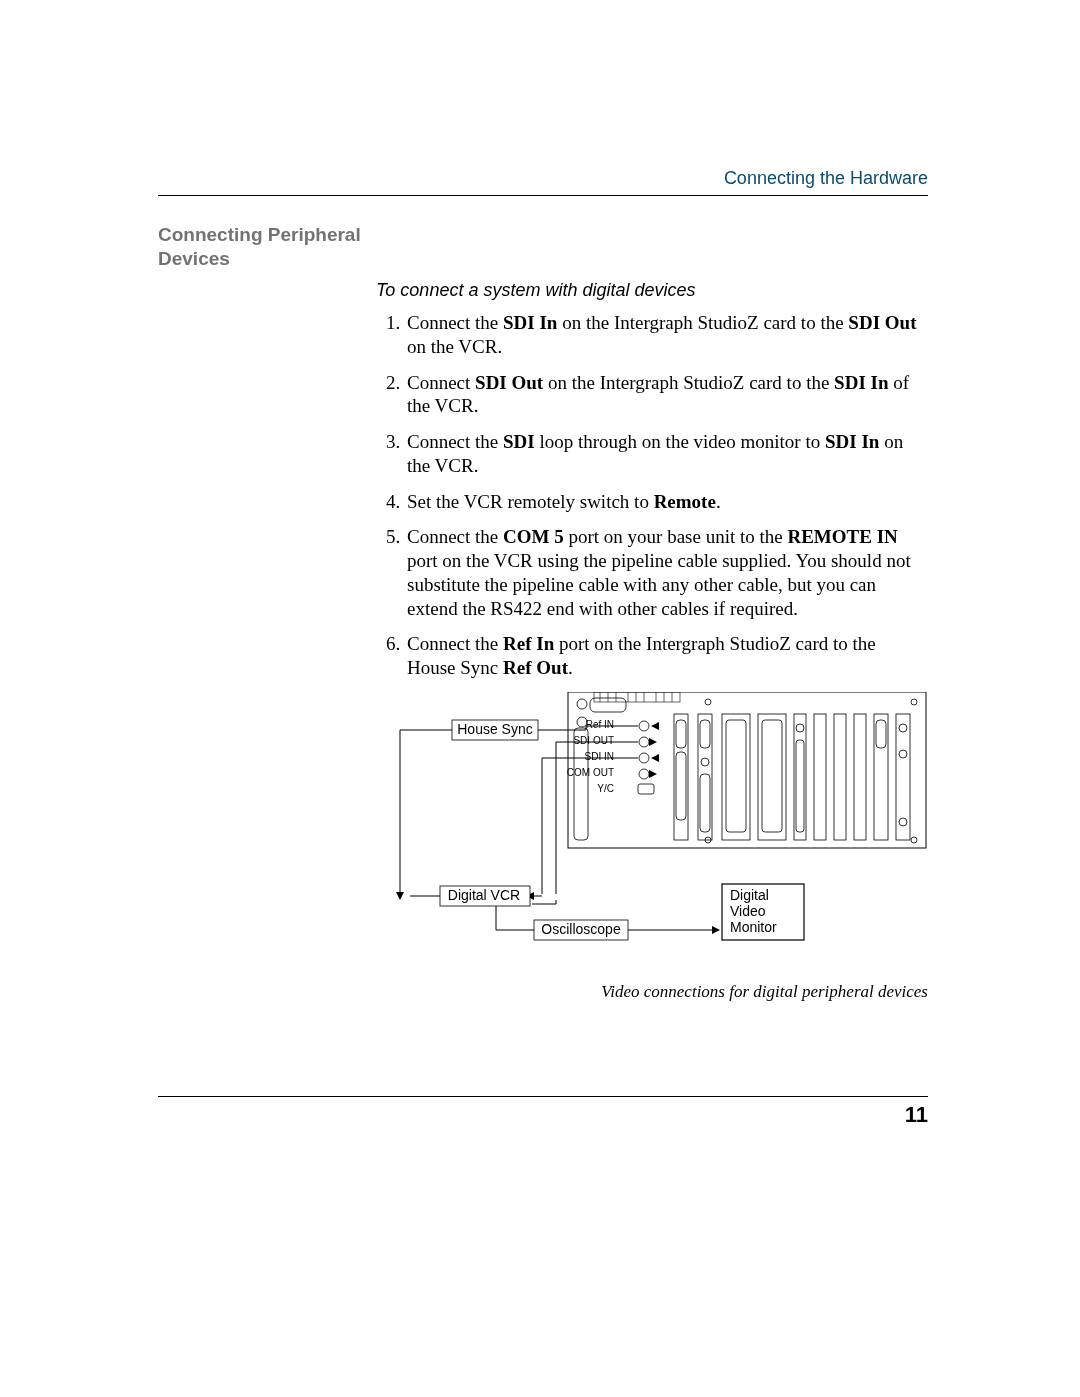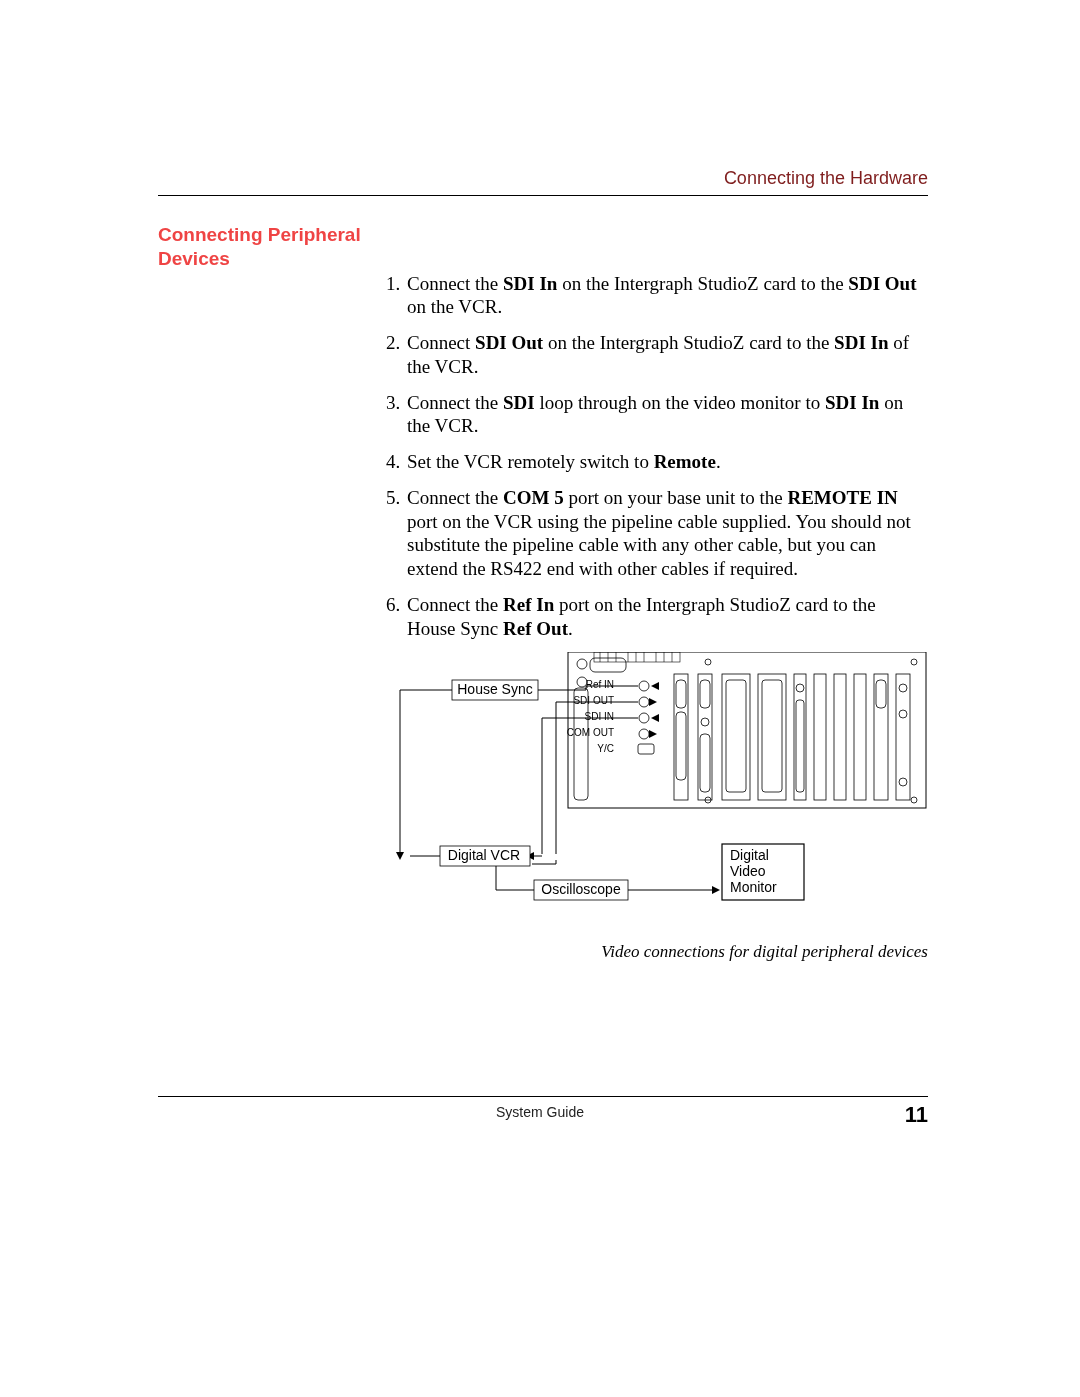--- a/index.html
+++ b/index.html
@@ -14,21 +14,21 @@
     height: 1397px;
     position: relative;
     box-sizing: border-box;
   }
   .running-header {
     position: absolute;
     top: 168px;
     right: 152px;
     font-family: "Helvetica Neue", Arial, sans-serif;
     font-size: 18px;
-    color: #7f1d1d;
+    color: #0c4a6e;
   }
   .header-rule {
     position: absolute;
     top: 195px;
     left: 158px;
     right: 152px;
     border-top: 1px solid #000;
     height: 0;
   }
   .content {
@@ -41,21 +41,21 @@
     display: flex;
     align-items: flex-start;
   }
   .sidehead {
     width: 218px;
     flex-shrink: 0;
     font-family: Arial, "Helvetica Neue", Helvetica, sans-serif;
     font-weight: 700;
     font-size: 19px;
     line-height: 1.25;
-    color: #ef4444;
+    color: #737373;
   }
   .maincol {
     flex: 1;
     font-size: 19px;
     line-height: 1.25;
   }
   .maincol-indent {
     margin-left: 218px;
   }
   p.body {
@@ -173,20 +173,21 @@
 
     <div class="twocol">
       <div class="sidehead">Connecting Peripheral Devices</div>
     </div>
 
     <div class="maincol maincol-indent">
 
 
 
 
+      <div class="procedure-title">To connect a system with digital devices</div>
 
       <ol class="steps">
         <li>
           <span>Connect the </span><b>SDI In</b><span> on the Intergraph StudioZ card to the </span><b>SDI Out</b><span> on the VCR.</span>
         </li>
         <li>
           <span>Connect </span><b>SDI Out</b><span> on the Intergraph StudioZ card to the </span><b>SDI In</b><span> of the VCR.</span>
         </li>
         <li>
           <span>Connect the </span><b>SDI</b><span> loop through on the video monitor to </span><b>SDI In</b><span> on the VCR.</span>
@@ -319,16 +320,15 @@
         <text x="354" y="224" class="diagram-label">Video</text>
         <text x="354" y="240" class="diagram-label">Monitor</text>
       </svg>
 
       <div class="caption">Video connections for digital peripheral devices</div>
     </div>
 
   </div>
 
   <div class="footer-rule"></div>
-  <div class="footer-center">System Guide</div>
   <div class="footer-page">11</div>
 
 </div>
 
 </body></html>

